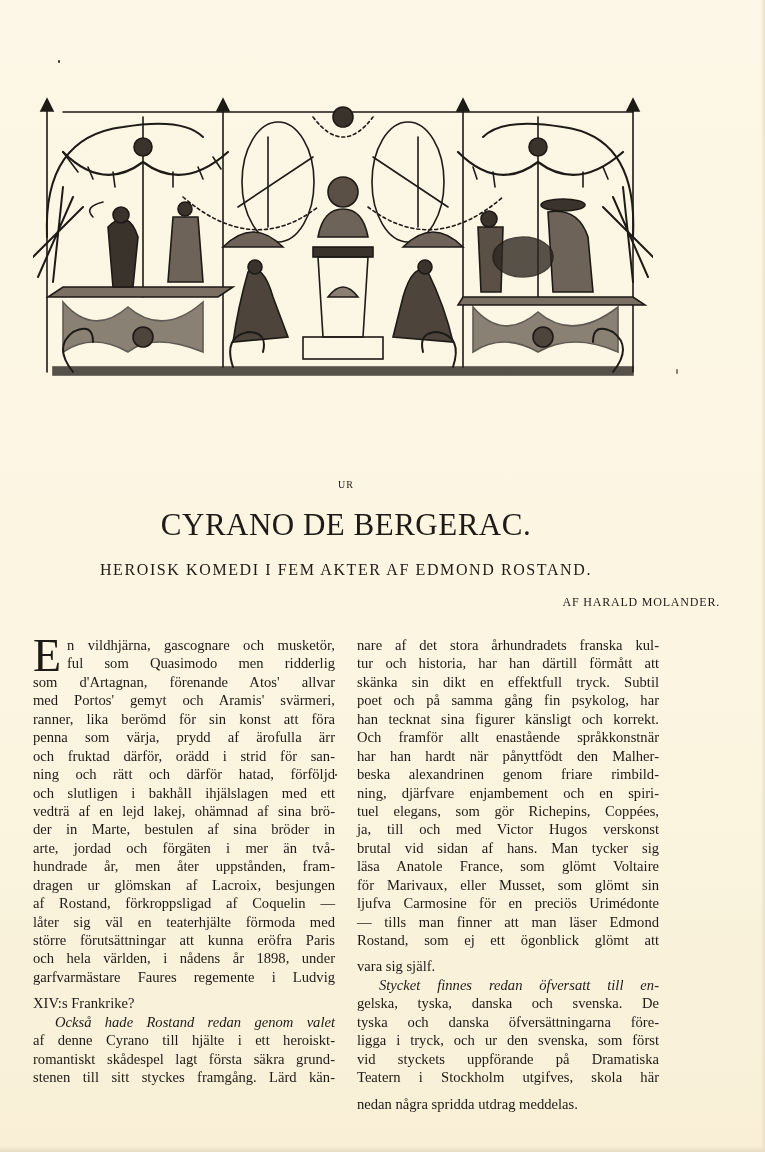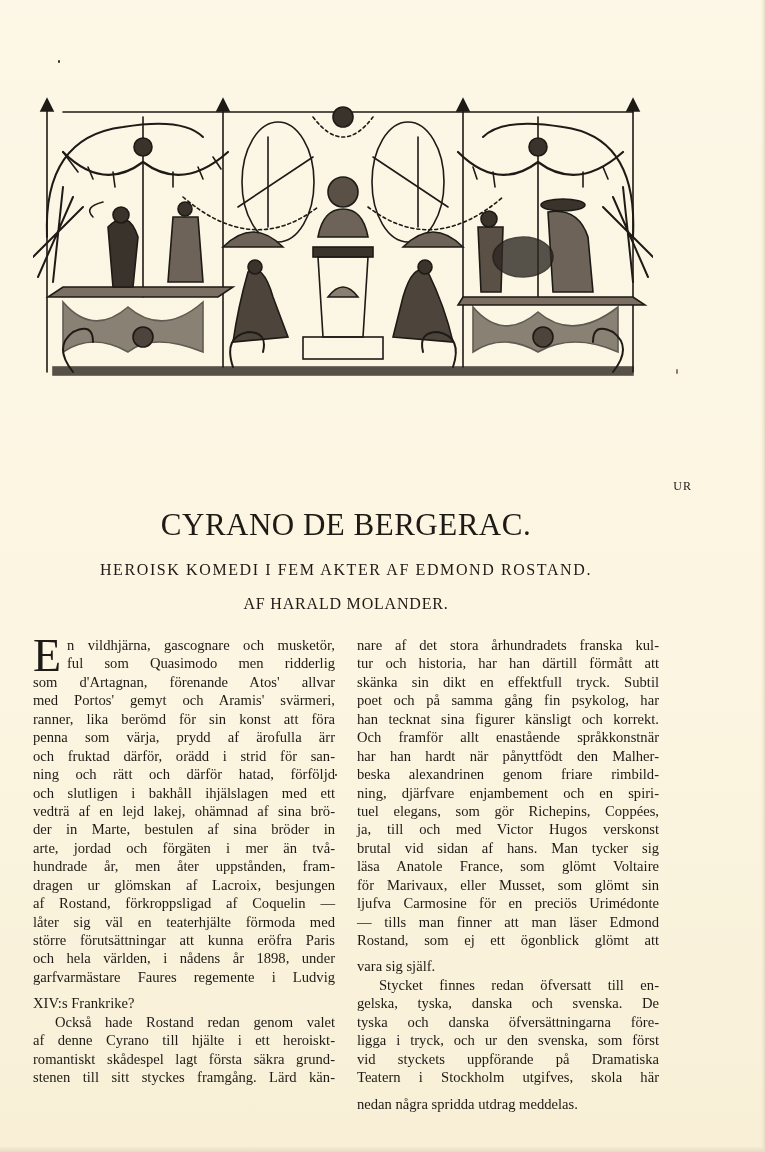--- a/index.html
+++ b/index.html
@@ -24,48 +24,48 @@
   }
   .speck { position: absolute; width: 2px; height: 3px; background: #3a3028; border-radius: 1px; }
 
   .vignette {
     position: absolute; left: 33px; top: 97px; width: 620px; height: 283px;
   }
   .vignette svg { width: 100%; height: 100%; display: block; }
 
   .heading-ur {
     position: absolute; left: 0; width: 692px; top: 479px;
-    text-align: right; font-size: 12px; letter-spacing: 1px;
+    text-align: center; font-size: 10px; letter-spacing: 1px;
   }
   .heading-title {
     position: absolute; left: 0; width: 692px; top: 507px;
     text-align: center; font-size: 31px; letter-spacing: 0.5px;
   }
   .heading-subtitle {
     position: absolute; left: 0; width: 692px; top: 561px;
     text-align: center; font-size: 16px; letter-spacing: 1.6px;
   }
   .heading-author {
     position: absolute; left: 0; width: 692px; top: 595px;
-    text-align: center; font-size: 16px; letter-spacing: 0.8px;
+    text-align: right; font-size: 12px; letter-spacing: 0.8px; padding-left: 28px;
   }
 
   .column {
     position: absolute; top: 636px; width: 302px;
     font-size: 14.6px; line-height: 18.45px;
   }
   .col-left { left: 33px; }
   .col-right { left: 357px; }
   .line {
     display: block; white-space: nowrap;
     text-align: justify; text-align-last: justify;
     height: 18.45px; overflow: visible;
   }
   .line.last { text-align-last: left; margin-top: 8px; }
-  .line.indent { padding-left: 22px; }
+  .line.indent { padding-left: 22px; font-style: italic; }
   .first-block { position: relative; }
   .dropcap {
     position: absolute; left: 0; top: 2px;
     font-size: 46px; line-height: 36px; font-weight: normal;
   }
   .line.cap { padding-left: 34px; }
 </style>
 </head>
 <body>
 

